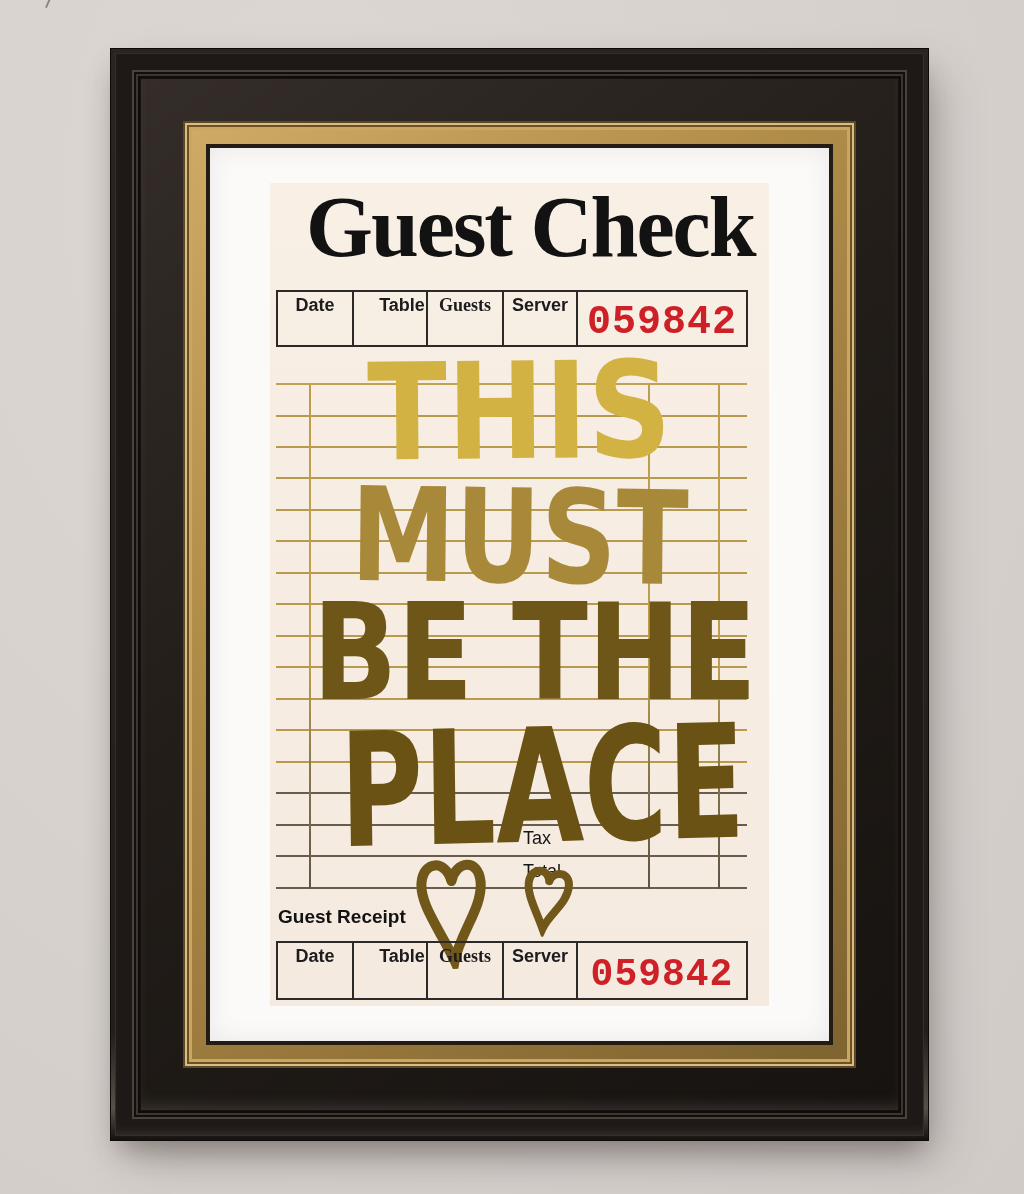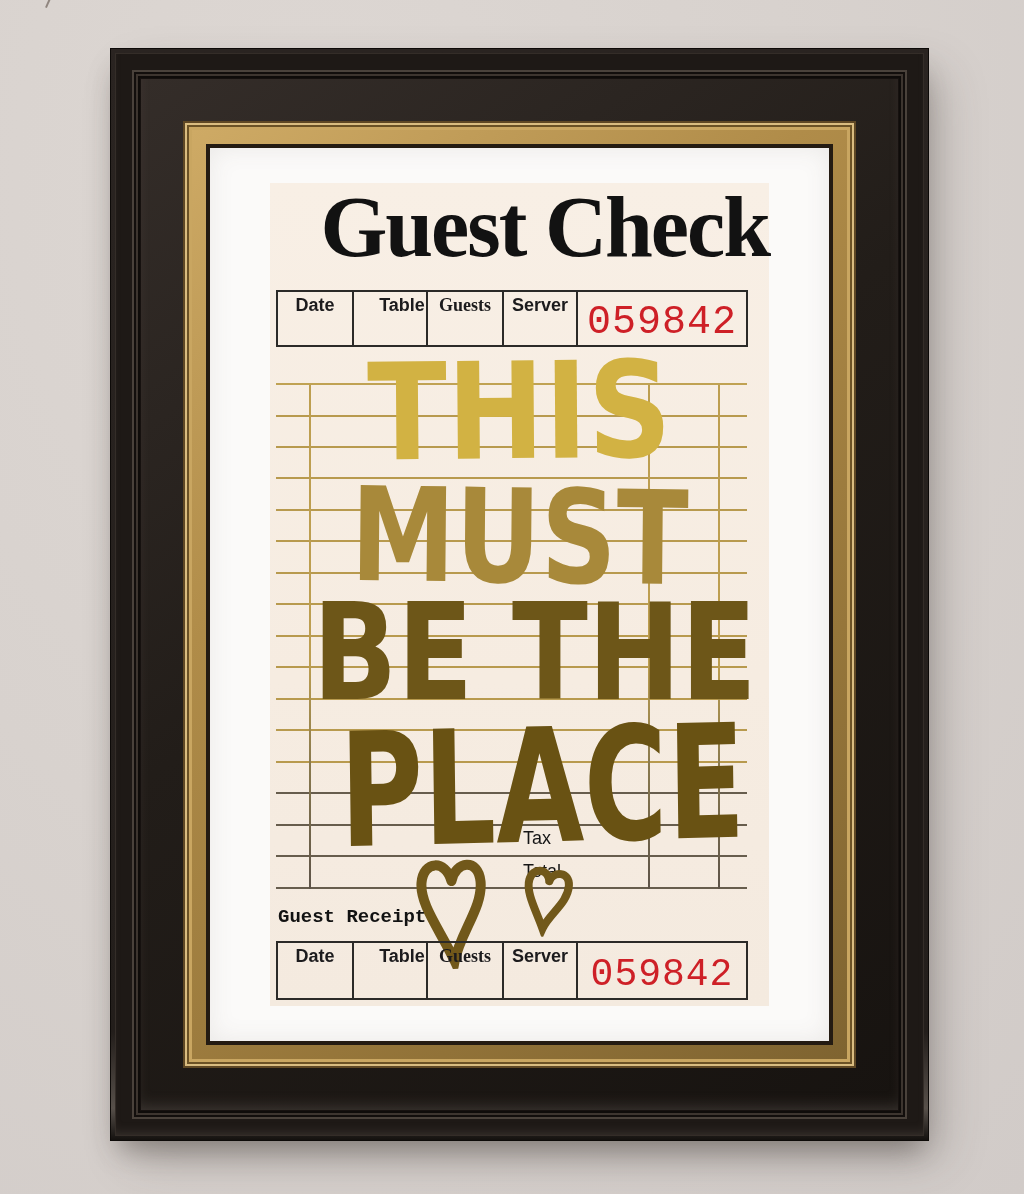--- a/index.html
+++ b/index.html
@@ -23,33 +23,33 @@
     box-shadow:inset 0 -10px 16px -8px rgba(160,150,142,.28);}
   .f-gold{width:100%;height:100%;box-sizing:border-box;padding:23px;
     background:linear-gradient(140deg,#cfab66 0%,#b08c49 35%,#96763a 70%,#7e6330 100%);
     box-shadow:inset 0 0 0 2px #5e4724, inset 0 0 0 4px #d9bc80, inset 0 0 0 6px #6b5226, inset 0 0 0 9px #c9a661;}
   .f-lip{width:100%;height:100%;box-sizing:border-box;padding:4px;background:#241b12;}
   .mat{width:100%;height:100%;box-sizing:border-box;padding:35px 60px;background:#fbfaf9;
     box-shadow:inset 0 0 24px rgba(90,80,70,.10);}
   
   .paper{position:relative;width:100%;height:100%;box-sizing:border-box;
     background:linear-gradient(180deg,#f8efe5 0%,#f6ecE1 60%,#f4eadf 100%);}
-  .gc-title{position:absolute;left:0;right:0;top:1px;text-align:right;
+  .gc-title{position:absolute;left:0;right:0;top:1px;text-align:left;
     font-family:"Liberation Serif","DejaVu Serif",serif;font-weight:bold;
     font-size:86px;line-height:86px;letter-spacing:-2px;color:#121212;
     transform:scaleX(1.0);white-space:nowrap;margin-left:36px;}
   .order-table{position:absolute;left:6px;top:99px;width:472px;height:57px;box-sizing:border-box;
     border:2px solid #2b2a28;display:flex;margin-top:8px;}
   .order-table.bottom{top:750px;height:59px;}
   .cell{box-sizing:border-box;border-right:2px solid #2b2a28;display:flex;
     justify-content:center;align-items:flex-start;padding-top:3px;
     font-weight:bold;font-size:18px;color:#1c1b1d;}
   .cell.c1{flex:0 0 76px;} .cell.c2{flex:0 0 74px;padding-left:24px;} .cell.c3{flex:0 0 76px;font-family:Liberation Serif, serif;} .cell.c4{flex:0 0 74px;}
   .cell.num{flex:1;border-right:none;align-items:center;padding-top:8px;}
-  .check-num{font-family:"Liberation Mono","DejaVu Sans Mono",monospace;font-weight:normal;
+  .check-num{font-family:"Liberation Mono","DejaVu Sans Mono",monospace;font-weight:bold;
     font-size:40px;letter-spacing:1px;color:#ce2027;}
   .order-table.bottom .check-num{font-size:38px;}
   .course-line{position:absolute;left:0;right:0;top:160px;text-align:center;
     font-size:18px;letter-spacing:0px;color:#222;white-space:nowrap;}
   
   .grid{position:absolute;left:6px;top:200px;width:471px;height:506px;box-sizing:border-box;
     border-top:2px solid #c0a253;
     background:repeating-linear-gradient(to bottom, rgba(0,0,0,0) 0 29.5px, #b89a4e 29.5px 31.5px);}
   .grid-dark{position:absolute;left:0;right:0;top:378px;height:126px;
     background:repeating-linear-gradient(to bottom, rgba(0,0,0,0) 0 29.5px, #675d4d 29.5px 31.5px);}
@@ -62,21 +62,21 @@
   
   .word{position:absolute;left:0;right:0;text-align:center;font-family:"DejaVu Sans",sans-serif;
     font-weight:bold;line-height:1em;white-space:nowrap;}
   .w-this {top:162px;font-size:134px;transform:scaleX(.87) rotate(-.5deg);color:#d2b243;}
   .w-must {top:289px;font-size:130px;transform:scaleX(.81) rotate(.6deg); color:#a8893a;}
   .w-bethe{top:403px;font-size:134px;transform:scaleX(.83);               color:#6d5618;}
   .w-place{top:525px;font-size:158px;transform:scaleX(.72) rotate(-1deg); color:#695213;}
   .heart{position:absolute;}
   .heart.big{left:143px;top:668px;transform:rotate(-3deg);}
   .heart.small{left:251px;top:680px;transform:rotate(7deg);}
-  .receipt-heading{position:absolute;left:8px;top:723px;font-weight:bold;font-size:19px;color:#121212;font-family:Liberation Mono, monospace;}
+  .receipt-heading{position:absolute;left:8px;top:723px;font-weight:bold;font-size:19px;color:#121212;}
 </style>
 </head>
 <body>
 
 <div class="stage">
   <div class="nail-mark"></div>
 
   <div class="frame">
     <div class="f-a">
      <div class="f-b">

